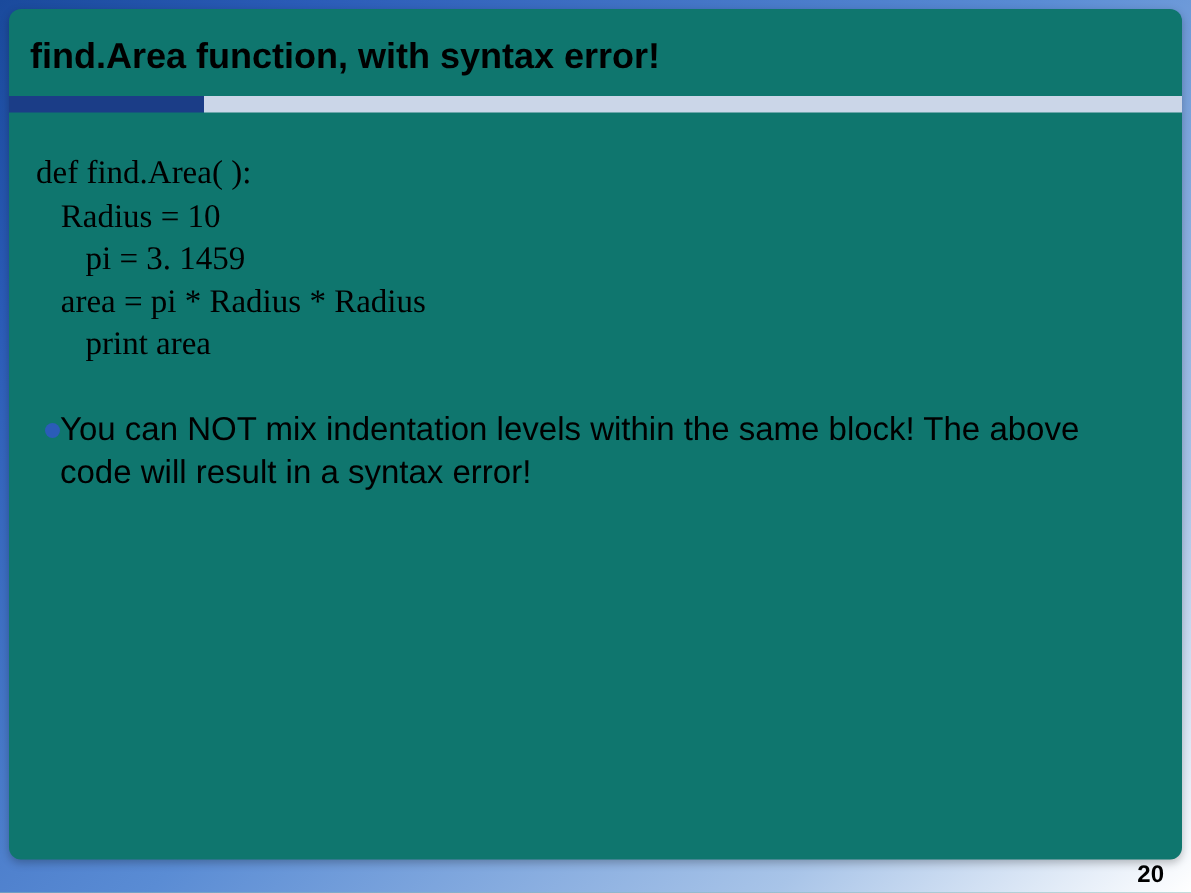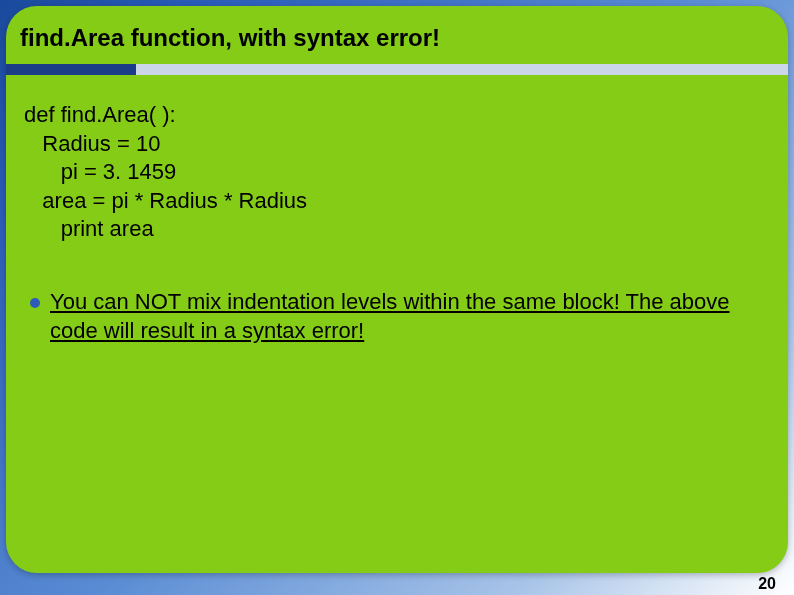--- a/index.html
+++ b/index.html
@@ -14,22 +14,22 @@
     font-family: Arial, Helvetica, sans-serif;
     position: relative;
     overflow: hidden;
   }
   .slide-card {
     position: absolute;
     top: 6px;
     left: 6px;
     right: 6px;
     bottom: 22px;
-    background: #84cc16;
-    border-radius: 31px;
+    background: #0f766e;
+    border-radius: 8px;
     box-shadow: 0 2px 6px rgba(0,0,0,0.25);
     overflow: hidden;
   }
   .title-area {
     padding: 18px 14px 12px 14px;
   }
   .title {
     font-size: 24px;
     font-weight: bold;
     color: #000;
@@ -44,33 +44,31 @@
     background: #1b3d87;
   }
   .divider-right {
     flex: 1;
     background: #cbd6e8;
   }
   .content {
     padding: 26px 18px 0 18px;
   }
   .code-block {
-    font-family: Liberation Sans, sans-serif;
+    font-family: Liberation Serif, serif;
     font-size: 22px;
     line-height: 1.3;
     color: #000;
     white-space: pre;
-    margin-bottom: 44px;
+    margin-bottom: 28px;
   }
   .bullet-row {
     display: flex;
     align-items: flex-start;
-    gap: 10px;
     padding: 0 6px;
-    text-decoration: underline;
   }
   .bullet-dot {
     width: 10px;
     height: 10px;
     background: #2b5cb8;
     border-radius: 50%;
     flex: 0 0 auto;
     margin-top: 10px;
   }
   .bullet-text {

